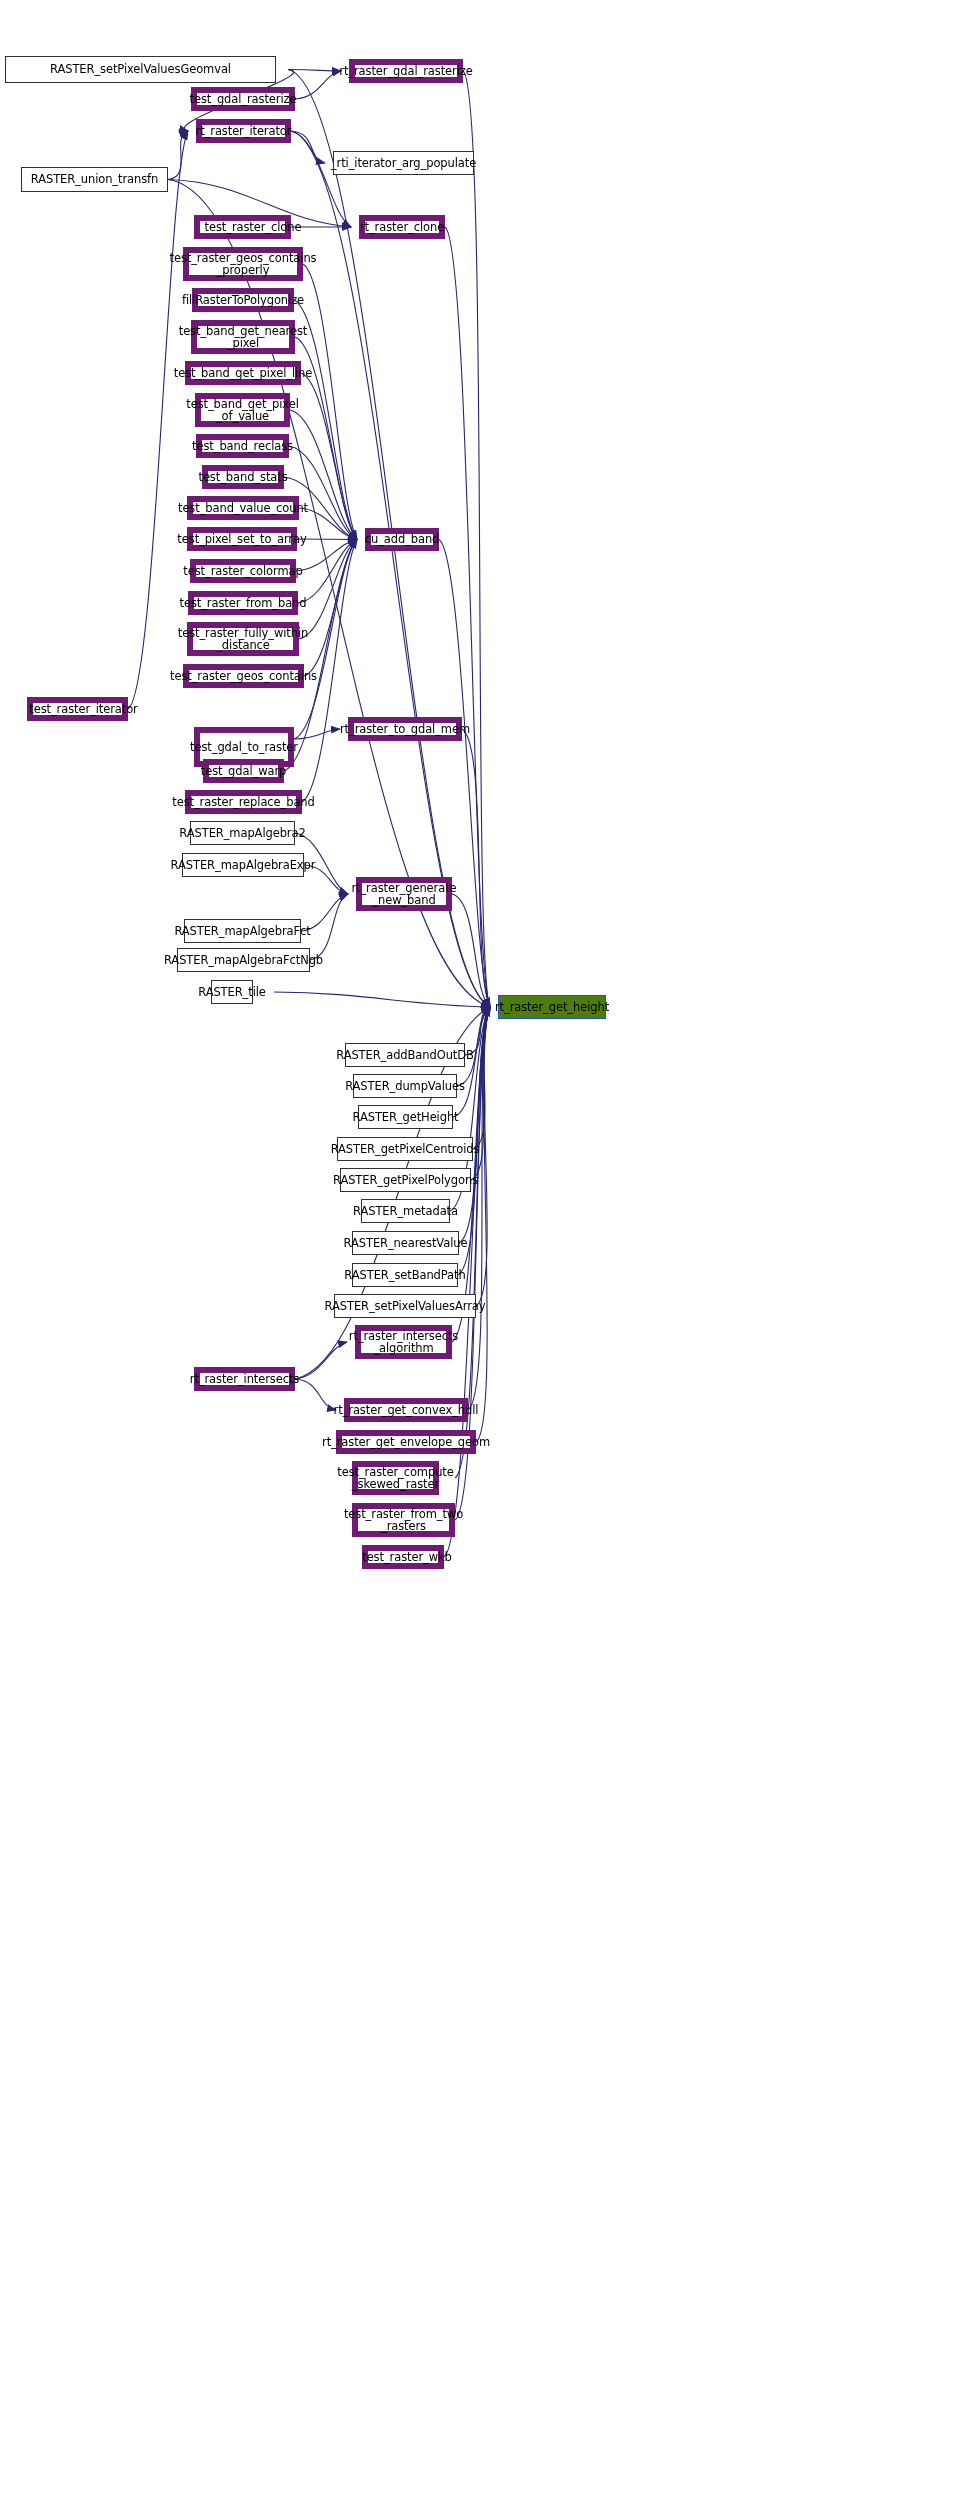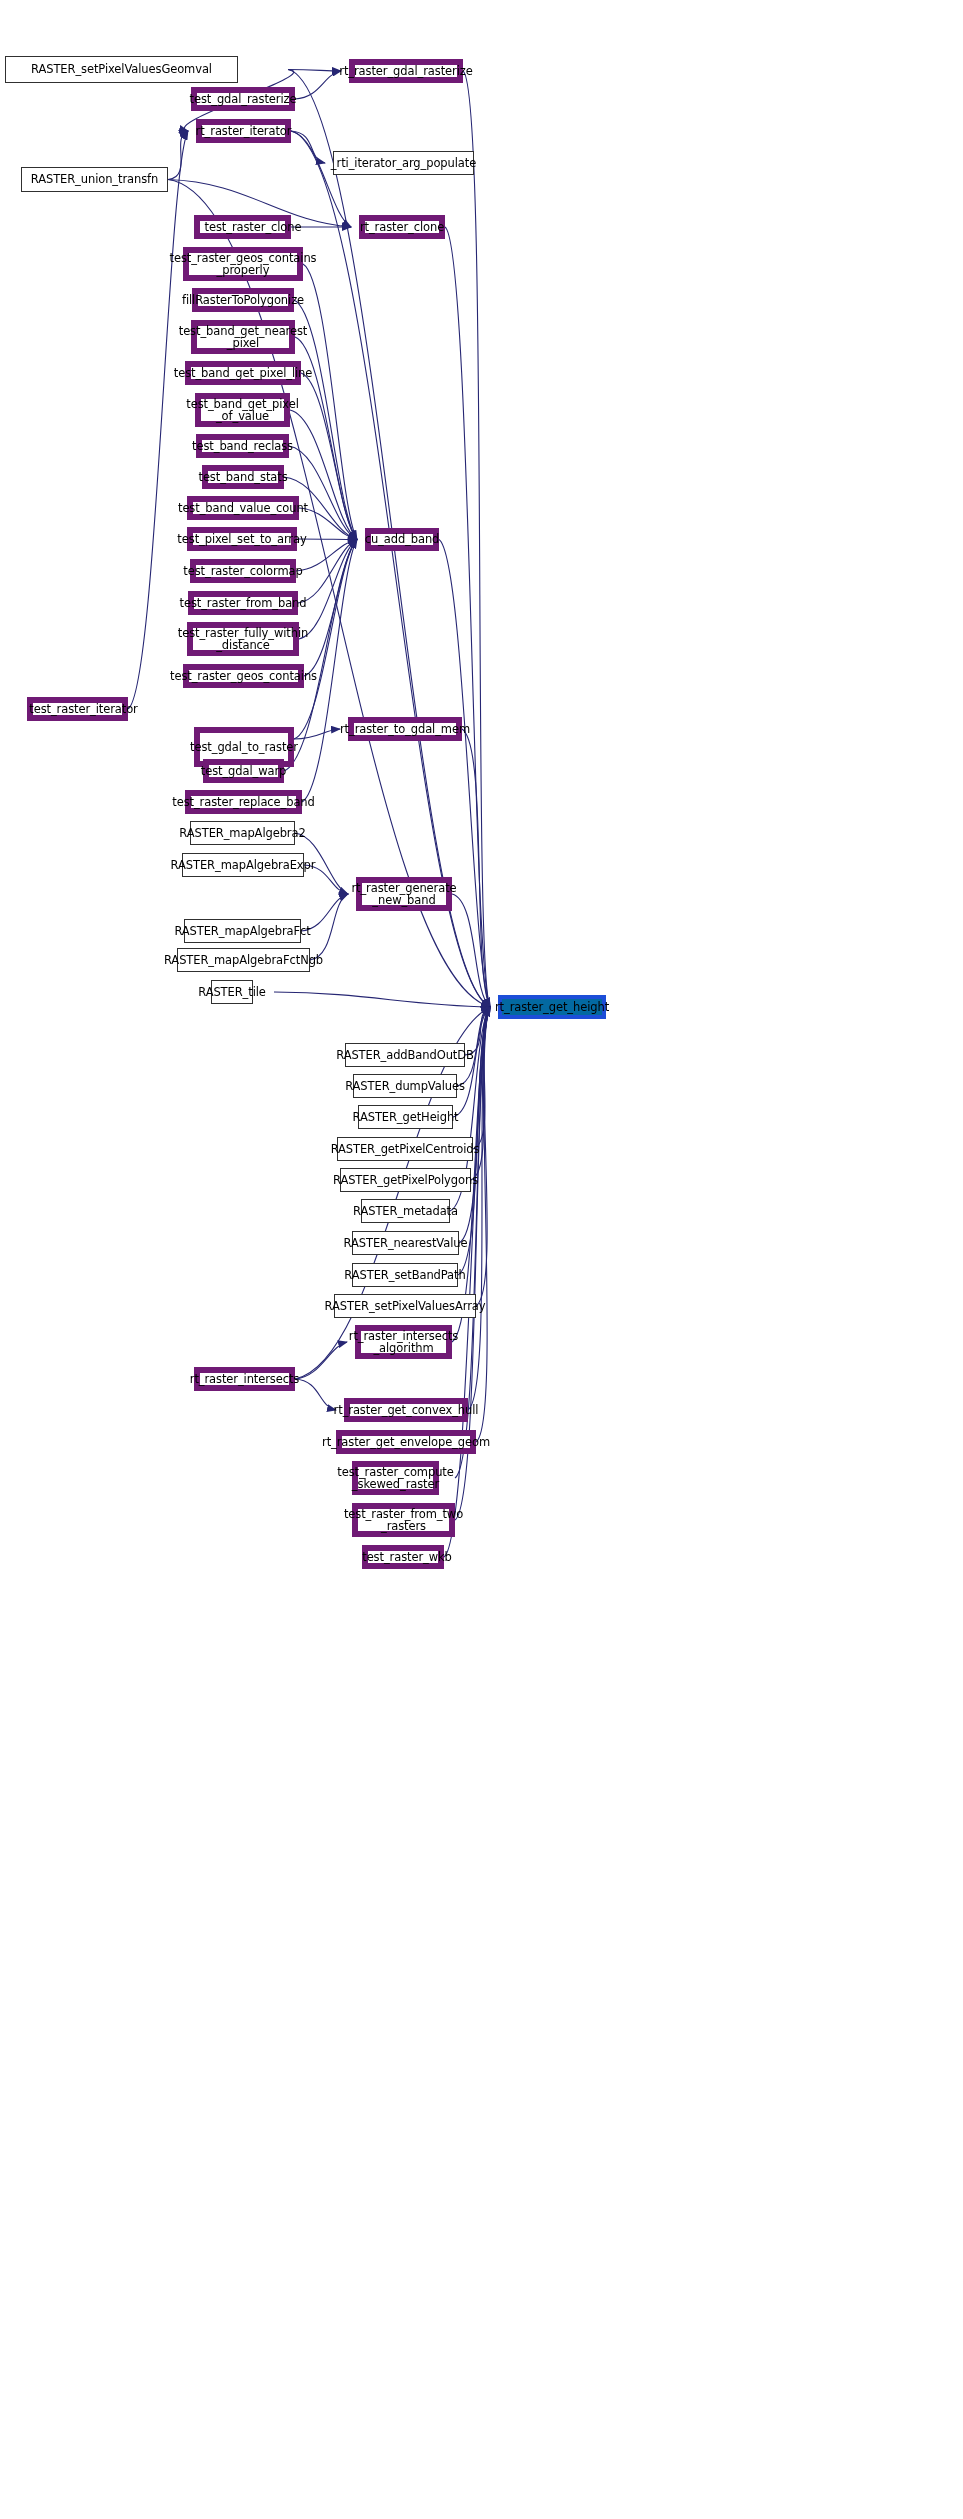--- a/index.html
+++ b/index.html
@@ -5,21 +5,21 @@
   html,body{margin:0;padding:0;background:#ffffff;}
   body{font-family:"DejaVu Sans","Liberation Sans",sans-serif;}
   #graph{position:relative;width:963px;height:2519px;background:#fff;overflow:hidden;}
   #edges{position:absolute;left:0;top:0;width:963px;height:2519px;pointer-events:none;}
   .node{position:absolute;box-sizing:border-box;display:flex;align-items:center;
         justify-content:center;text-align:center;background:#ffffff;
         font-size:11.5px;line-height:12.5px;color:#000;white-space:pre-line;
         letter-spacing:-0.1px;}
   .node.red{border:6px solid #701a75;}
   .node.black{border:1px solid #303030;}
-  .node.focus{border:4px solid #1d4ed8;background:#0369a1;}
+  .node.focus{border:1px solid #1d4ed8;background:#4d7c0f;}
 </style>
 </head>
 <body>
 
 <div id="graph">
   <svg id="edges" viewBox="0 0 963 2519" xmlns="http://www.w3.org/2000/svg">
     <defs>
       <marker id="ah" markerWidth="10" markerHeight="8" refX="9" refY="4" orient="auto" markerUnits="userSpaceOnUse">
         <path d="M0,0 L10,4 L0,8 z" fill="#262673"></path>
       </marker>
@@ -78,21 +78,21 @@
         <path d="M295,1379 C321,1380.705 318,1406.249 336,1410" marker-end="url(#ah)"></path>
         <path d="M295,1379 C380.26,1361.5 412.74,1045.5 490,1007" marker-end="url(#ah)"></path>
         <path d="M468,1410 C494,1392.5 472,1045.5 490,1007" marker-end="url(#ah)"></path>
         <path d="M476,1442 C502,1424.5 472,1045.5 490,1007" marker-end="url(#ah)"></path>
         <path d="M455,1478 C481,1460.5 472,1045.5 490,1007" marker-end="url(#ah)"></path>
         <path d="M455,1520 C481,1502.5 472,1045.5 490,1007" marker-end="url(#ah)"></path>
         <path d="M444,1557 C470,1539.5 472,1045.5 490,1007" marker-end="url(#ah)"></path>
       </g>
   </svg>
   <div id="nodes">
-      <div class="node black" style="left: 5px; top: 56px; width: 233px; height: 27px;">RASTER_setPixelValuesGeomval</div>
+      <div class="node black" style="left: 5px; top: 56px; width: 271px; height: 27px;">RASTER_setPixelValuesGeomval</div>
       <div class="node red" style="left: 191px; top: 87px; width: 104px; height: 24px;">test_gdal_rasterize</div>
       <div class="node red" style="left: 349px; top: 59px; width: 114px; height: 24px;">rt_raster_gdal_rasterize</div>
       <div class="node red" style="left: 196px; top: 119px; width: 95px; height: 24px;">rt_raster_iterator</div>
       <div class="node black" style="left: 333px; top: 151px; width: 141px; height: 24px;">_rti_iterator_arg_populate</div>
       <div class="node black" style="left: 21px; top: 167px; width: 147px; height: 25px;">RASTER_union_transfn</div>
       <div class="node red" style="left: 194px; top: 215px; width: 97px; height: 24px; padding-left: 21px;">test_raster_clone</div>
       <div class="node red" style="left: 359px; top: 215px; width: 86px; height: 24px;">rt_raster_clone</div>
       <div class="node red" style="left: 183px; top: 247px; width: 120px; height: 34px;">test_raster_geos_contains
 _properly</div>
       <div class="node red" style="left: 192px; top: 288px; width: 102px; height: 24px;">fillRasterToPolygonize</div>

